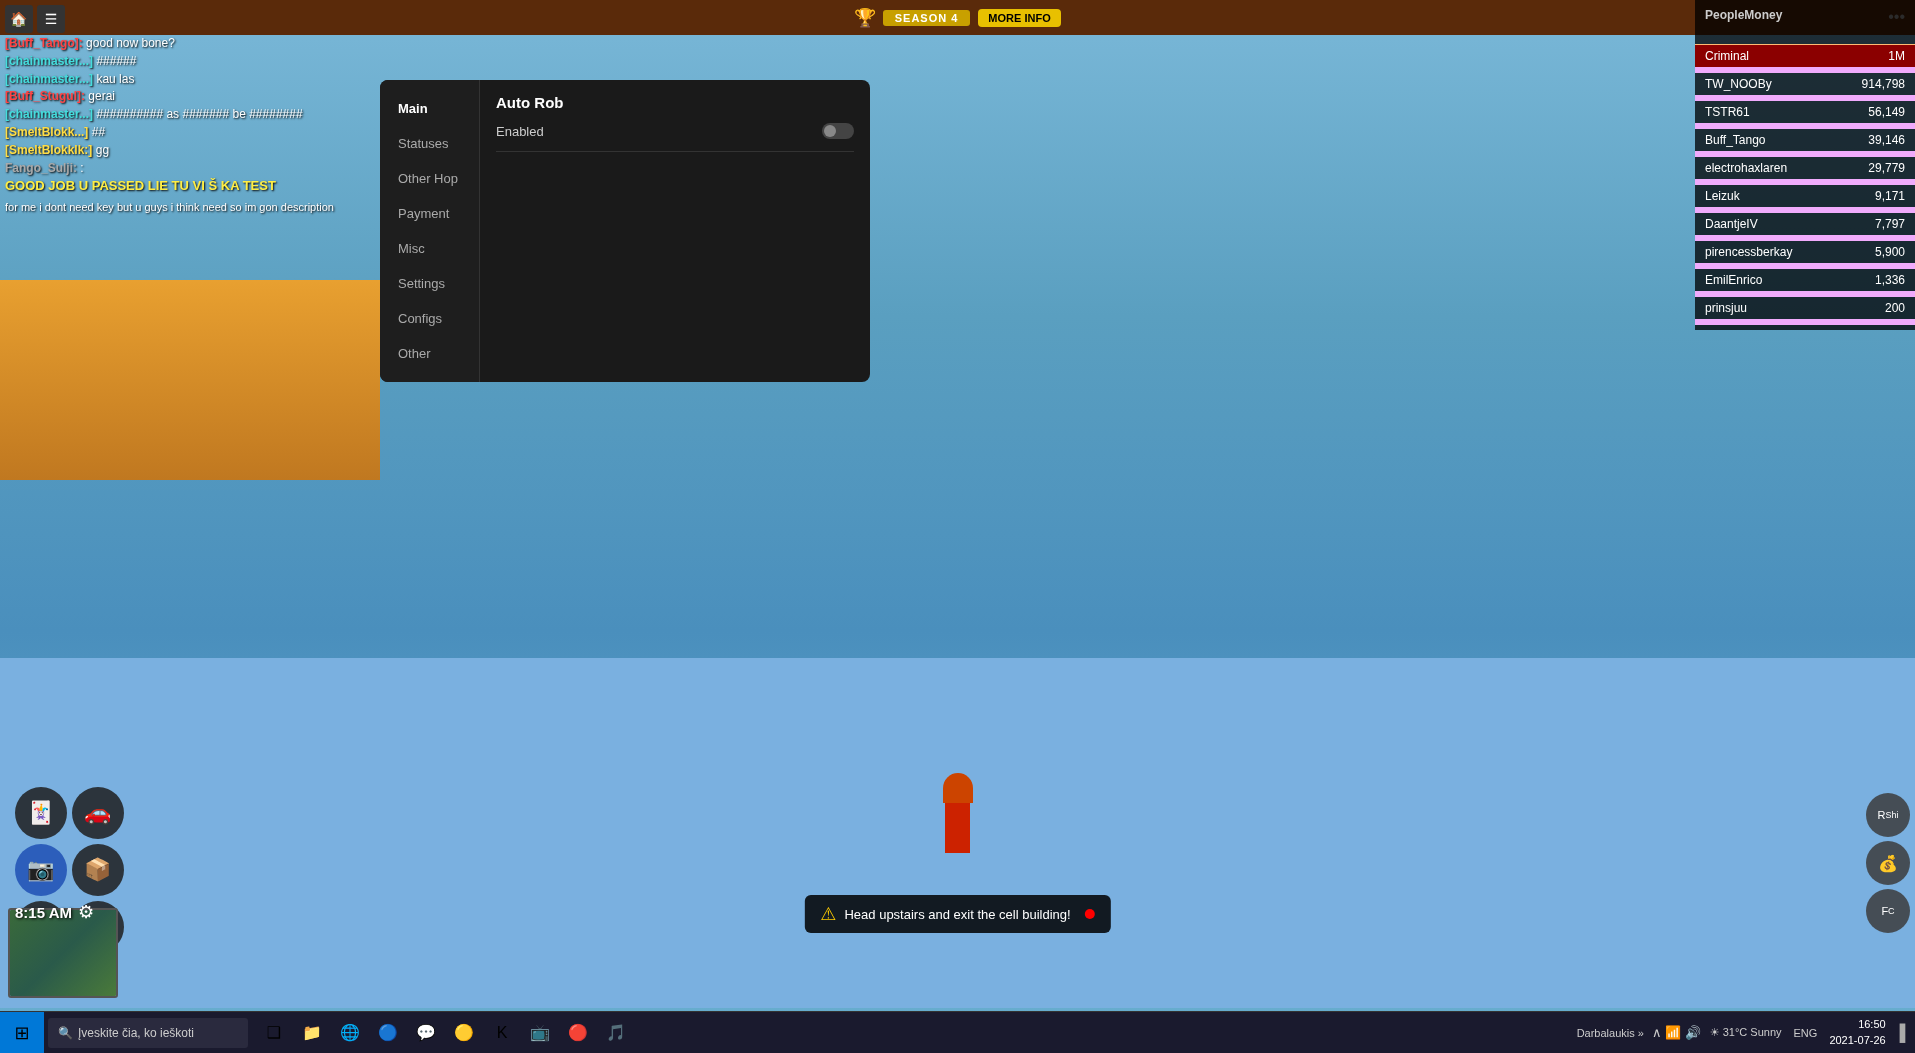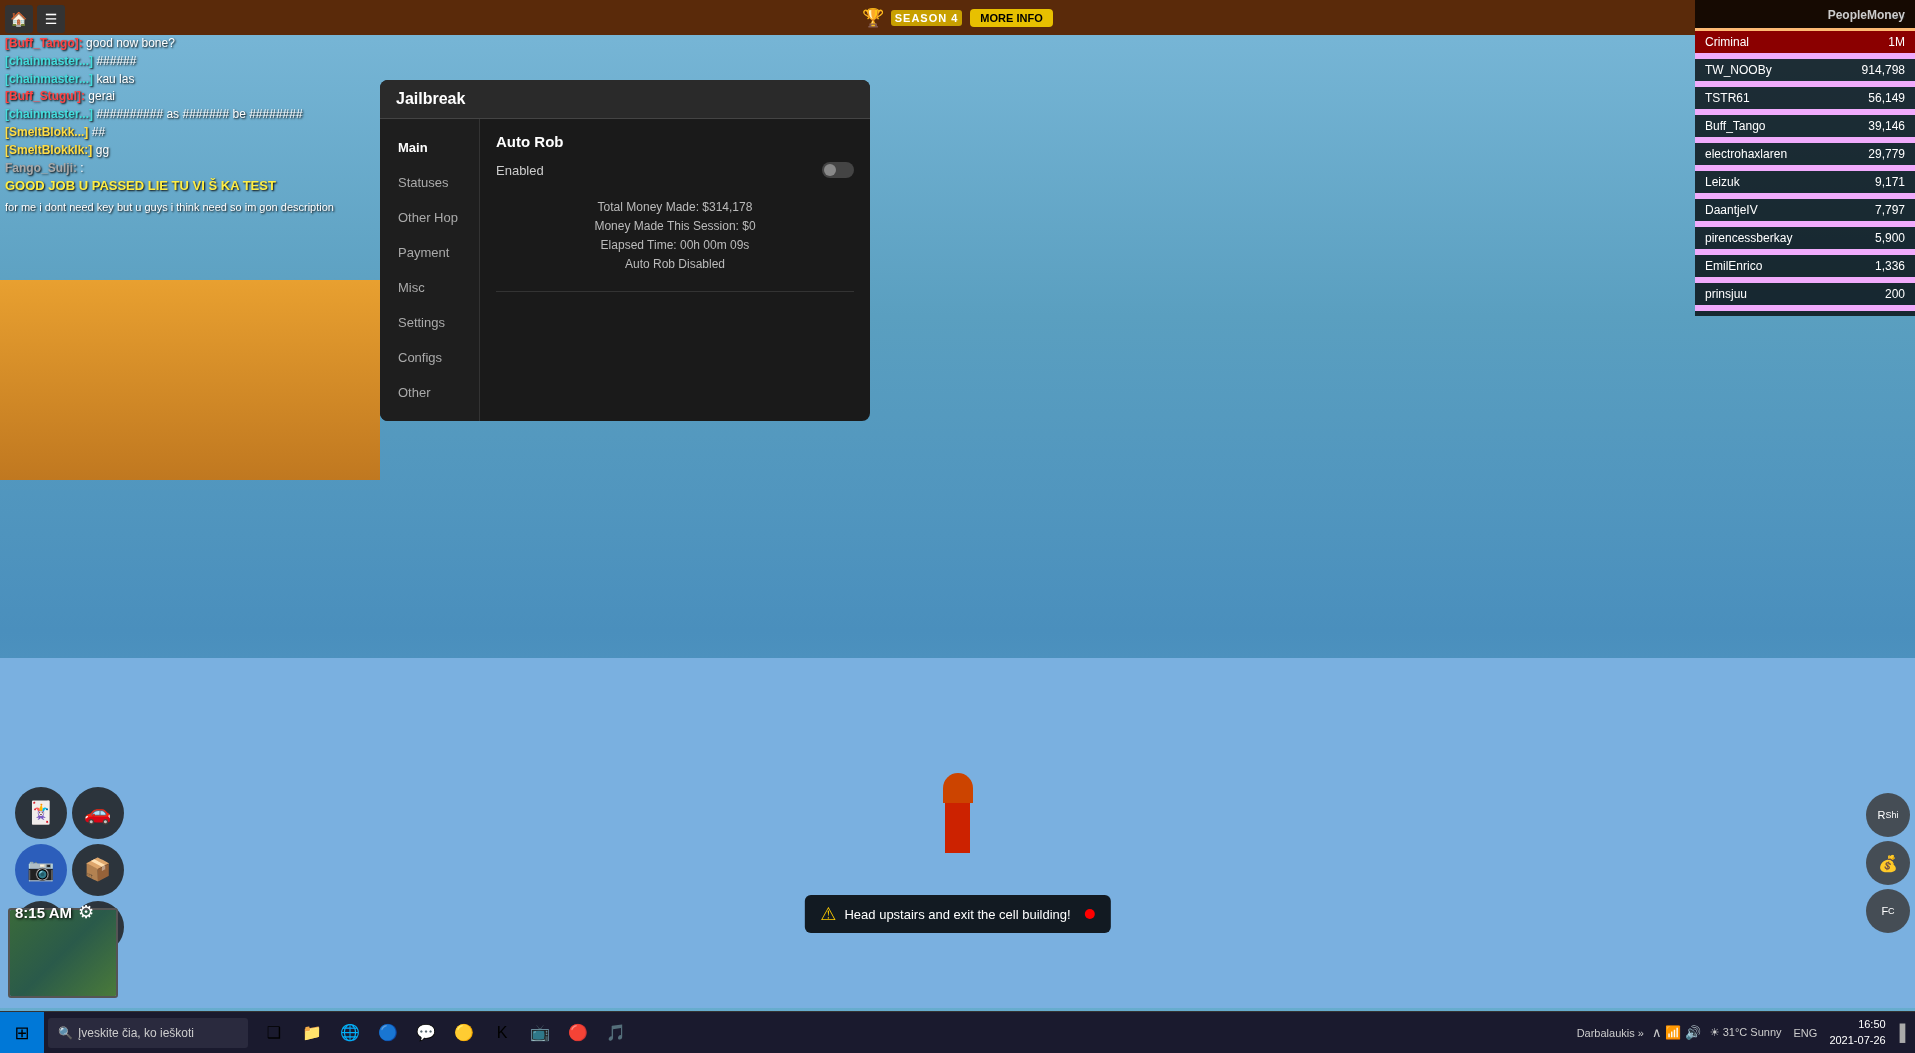--- a/index.html
+++ b/index.html
@@ -64,21 +64,21 @@
       align-items: center;
       justify-content: center;
       z-index: 10;
     }
 
     .season-badge {
       background: #c8a000;
       color: #fff;
       font-size: 11px;
       font-weight: bold;
-      padding: 2px 4px;
+      padding: 2px 12px;
       border-radius: 3px;
       letter-spacing: 1px;
     }
 
     .more-info-btn {
       background: #e8c000;
       color: #000;
       font-size: 11px;
       font-weight: bold;
       padding: 3px 10px;
@@ -280,23 +280,23 @@
       top: 0;
       right: 0;
       width: 220px;
       background: rgba(0,0,0,0.75);
       z-index: 10;
       padding: 5px 0;
     }
 
     .lb-header {
       display: flex;
-      justify-content: flex-end;
-      padding: 3px 10px 6px;
-      border-bottom: 3px solid #fdba74;
+      justify-content: flex-start;
+      padding: 3px 10px 22px;
+      border-bottom: 1px solid #fdba74;
     }
 
     .lb-header-label {
       color: #ccc;
       font-size: 12px;
       font-weight: bold;
     }
 
     .lb-row {
       display: flex;
@@ -578,23 +578,20 @@
   </div>
   <div class="chat-msg" style="color:#ffee44; font-weight:bold; font-size:13px;">
     GOOD JOB U PASSED LIE TU VI Š KA TEST
   </div>
   <div class="chat-description">
     for me i dont need key but u guys i think need so im gon description
   </div>
 </div>
 
 <div class="modal">
-  <div class="modal-header">
-    <span class="modal-header-title">Jailbreak</span>
-  </div>
   <div class="modal-body">
 
     <div class="modal-nav">
       <div class="nav-item active">Main</div>
       <div class="nav-item">Statuses</div>
       <div class="nav-item">Other Hop</div>
       <div class="nav-item">Payment</div>
       <div class="nav-item">Misc</div>
       <div class="nav-item">Settings</div>
       <div class="nav-item">Configs</div>
@@ -603,26 +600,20 @@
 
     <div class="modal-content">
 
       <div class="section-title">Auto Rob</div>
 
       <div class="toggle-row">
         <span class="toggle-label">Enabled</span>
         <div class="toggle-switch off"></div>
       </div>
 
-      <div class="stats-area">
-        <div class="stat-line">Total Money Made: $314,178</div>
-        <div class="stat-line">Money Made This Session: $0</div>
-        <div class="stat-line">Elapsed Time: 00h 00m 09s</div>
-        <div class="status-text">Auto Rob Disabled</div>
-      </div>
 
       <hr class="divider">
 
     </div>
   </div>
 </div>
 
 <div class="leaderboard">
   <div class="lb-header">
     <span class="lb-header-label">People</span>

